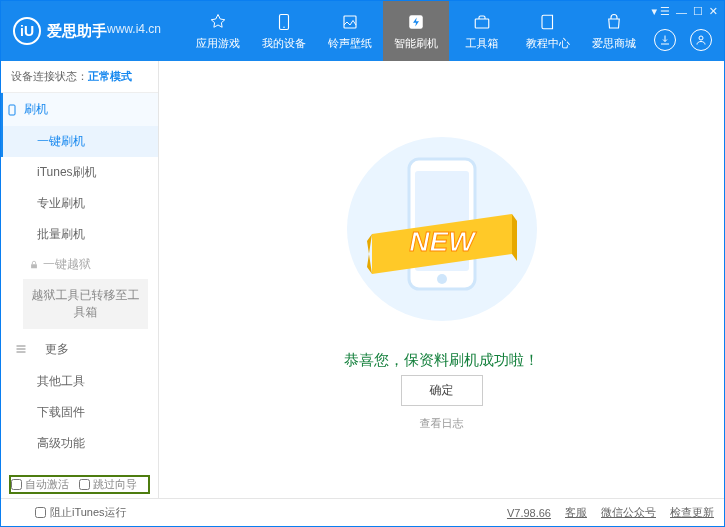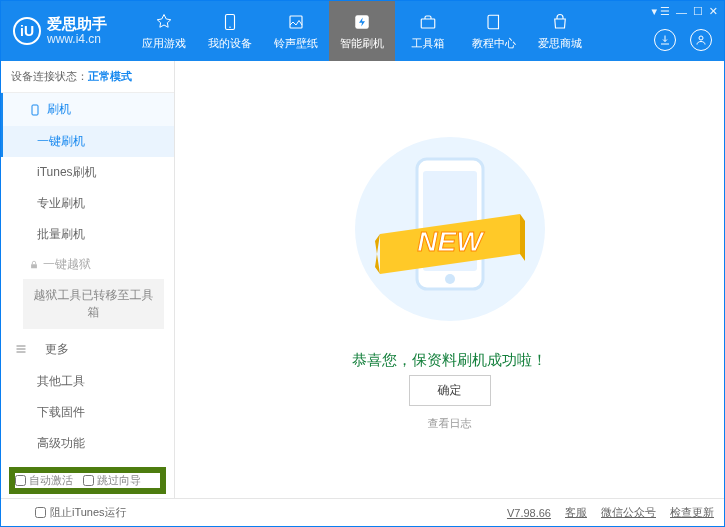--- a/index.html
+++ b/index.html
@@ -1,44 +1,44 @@
 <!DOCTYPE html>
 <html><head>
 <meta charset="utf-8">
 <style>
 * { margin: 0; padding: 0; box-sizing: border-box; font-family: "Microsoft YaHei", sans-serif; }
 body { width: 725px; height: 527px; overflow: hidden; background: #fff; }
 .app { border: 1px solid #0a7ef0; display: flex; flex-direction: column; height: 527px; }
 .titlebar { background: #1788ef; height: 60px; display: flex; align-items: center; color: #fff; position: relative; }
 .logo-area { display: flex; align-items: center; padding: 0 12px; gap: 6px; }
 .logo-circle { width: 28px; height: 28px; border: 2px solid #fff; border-radius: 50%; display: flex; align-items: center; justify-content: center; font-weight: bold; font-size: 14px; }
-.logo-text { display: flex; flex-direction: column; line-height: 1.1; }
+.logo-text { display: flex; flex-direction: row; line-height: 1.1; }
 .logo-main { font-size: 15px; font-weight: bold; }
 .logo-sub { font-size: 12px; opacity: 0.85; }
 .nav { display: flex; height: 100%; margin-left: 12px; }
 .nav-item { width: 66px; display: flex; flex-direction: column; align-items: center; justify-content: center; font-size: 11px; gap: 4px; cursor: pointer; }
 .nav-item.active { background: #737373; }
 .nav-icon { width: 20px; height: 20px; display: flex; align-items: center; justify-content: center; }
 .nav-icon svg { width: 18px; height: 18px; fill: #fff; }
 .title-actions { position: absolute; right: 6px; top: 4px; display: flex; gap: 6px; font-size: 11px; align-items: center; }
 .title-actions span { cursor: pointer; opacity: 0.9; }
 .title-right-icons { position: absolute; right: 12px; bottom: 10px; display: flex; gap: 14px; }
 .title-right-icons .ri { width: 22px; height: 22px; border: 1.5px solid #fff; border-radius: 50%; display: flex; align-items: center; justify-content: center; cursor: pointer; }
 .title-right-icons svg { width: 12px; height: 12px; fill: #fff; }
 .body { display: flex; flex: 1; overflow: hidden; }
-.sidebar { width: 174px; border-right: 1px solid #e5e5e5; display: flex; flex-direction: column; font-size: 12px; }
+.sidebar { width: 158px; border-right: 1px solid #e5e5e5; display: flex; flex-direction: column; font-size: 12px; }
 .conn-status { padding: 8px 10px; color: #666; font-size: 11px; border-bottom: 1px solid #eee; }
 .conn-status b { color: #1788ef; }
-.side-section { padding: 8px 26px; display: flex; align-items: center; gap: 6px; color: #555; cursor: pointer; }
+.side-section { padding: 8px 3px; display: flex; align-items: center; gap: 6px; color: #555; cursor: pointer; }
 .side-section.active { color: #1788ef; border-left: 2px solid #1788ef; background: #f5faff; }
 .side-sub { padding: 7px 0 7px 36px; color: #666; cursor: pointer; font-size: 12px; }
 .side-sub.active { color: #1788ef; background: #eaf4fe; border-left: 2px solid #1788ef; padding-left: 34px; }
 .side-sub.gray { color: #aaa; padding: 6px 0 2px 28px; display: flex; align-items: center; gap: 4px; }
 .side-sub.boxed { background: #f3f3f3; margin: 4px 10px 4px 22px; padding: 8px; text-align: center; color: #888; line-height: 1.4; }
-.checkbox-row { border: 6px solid #4d7c0f; margin: 4px 8px; display: flex; gap: 10px; font-size: 11px; color: #888; align-items: center; }
+.checkbox-row { border: 2px solid #4d7c0f; margin: 4px 8px; display: flex; gap: 10px; font-size: 11px; color: #888; align-items: center; }
 .checkbox-row label { display: flex; align-items: center; gap: 3px; }
 .main { flex: 1; display: flex; flex-direction: column; align-items: center; justify-content: center; position: relative; }
 .footer { border-top: 1px solid #e5e5e5; height: 28px; display: flex; align-items: center; padding: 0 10px; font-size: 11px; color: #666; }
 .footer-left { display: flex; align-items: center; gap: 4px; padding-left: 24px; }
 .footer-right { margin-left: auto; display: flex; gap: 14px; align-items: center; text-decoration: underline; }
 .success-text { font-size: 15px; color: #15803d; margin-top: 18px; }
 .ok-btn { margin-top: 5px; padding: 6px 28px; border: 1px solid #ccc; background: #fff; font-size: 12px; cursor: pointer; color: #444; }
 .log-link { margin-top: 10px; font-size: 11px; color: #999; cursor: pointer; }
 .sec-hdr { display: flex; align-items: center; gap: 18px; padding: 8px 14px; color: #666; cursor: pointer; }
 .sec-hdr svg { width: 12px; height: 12px; fill: #888; }

